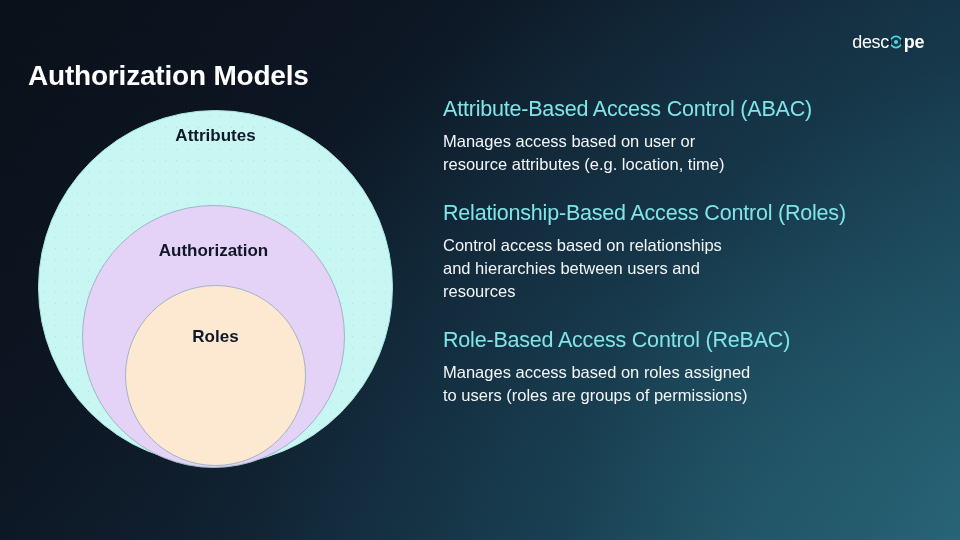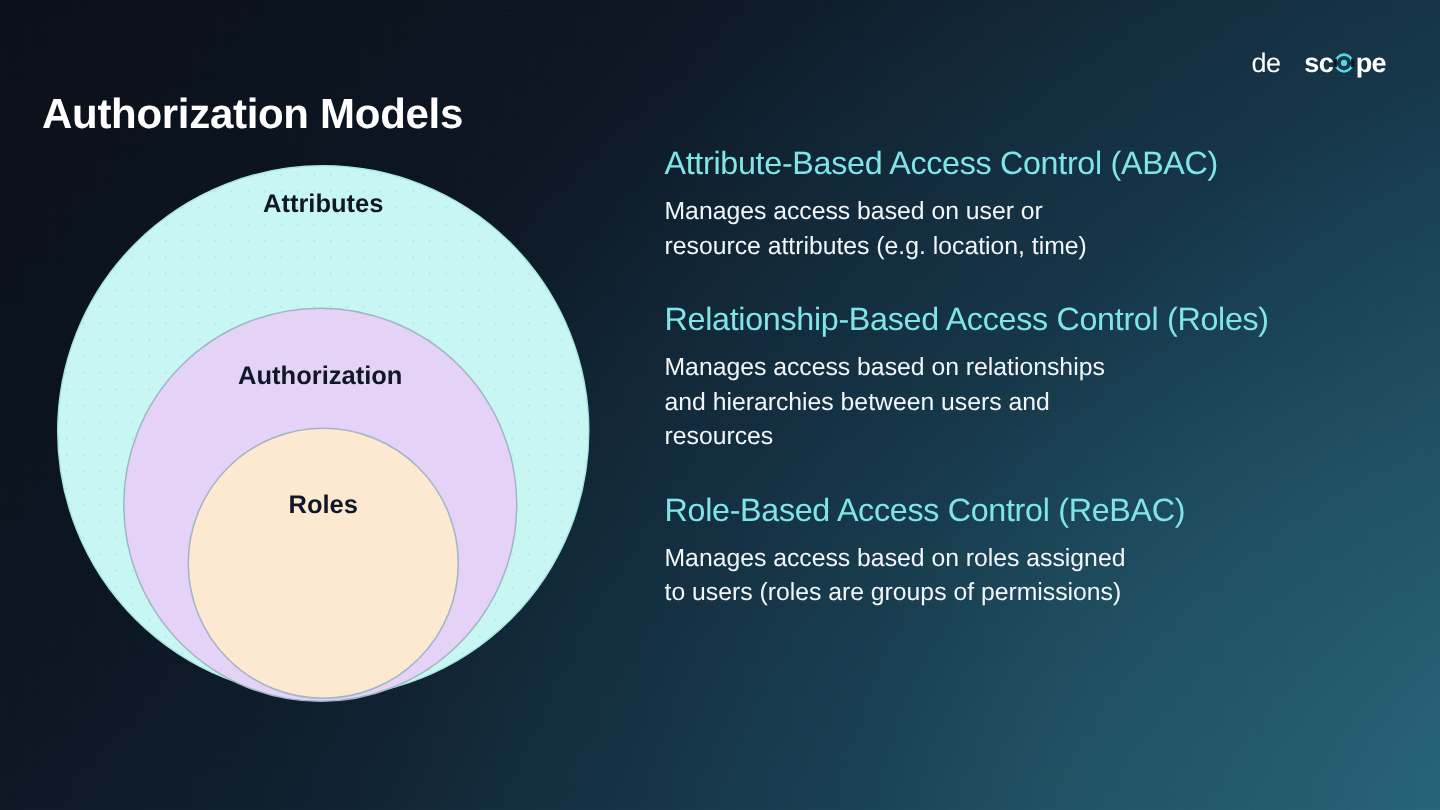--- a/index.html
+++ b/index.html
@@ -47,21 +47,21 @@
     position: absolute;
     right: 36px;
     top: 33px;
     display: flex;
     align-items: center;
     font-size: 18px;
     letter-spacing: -0.4px;
     line-height: 1;
   }
   .logo-de { color: #ffffff; font-weight: 400; }
-  .logo-sc { color: #ffffff; font-weight: 700; margin-left: 16px; }
+  .logo-sc { color: #ffffff; font-weight: 400; }
   .logo-pe { color: #ffffff; font-weight: 700; }
   .logo-o {
     position: relative;
     display: inline-block;
     width: 14px;
     height: 14px;
     margin: 0 0.5px;
     vertical-align: -2px;
   }
   .logo-o svg { display: block; }
@@ -191,21 +191,21 @@
   </div>
 
   <div id="models-list">
     <div class="model-block">
       <div class="model-heading">Attribute-Based Access Control (ABAC)</div>
       <div class="model-desc">Manages access based on user or
 resource attributes (e.g. location, time)</div>
     </div>
     <div class="model-block">
       <div class="model-heading">Relationship-Based Access Control (Roles)</div>
-      <div class="model-desc">Manages access based on relationships
+      <div class="model-desc">Control access based on relationships
 and hierarchies between users and
 resources</div>
     </div>
     <div class="model-block">
       <div class="model-heading">Role-Based Access Control (ReBAC)</div>
       <div class="model-desc">Manages access based on roles assigned
 to users (roles are groups of permissions)</div>
     </div>
   </div>
 </div>

